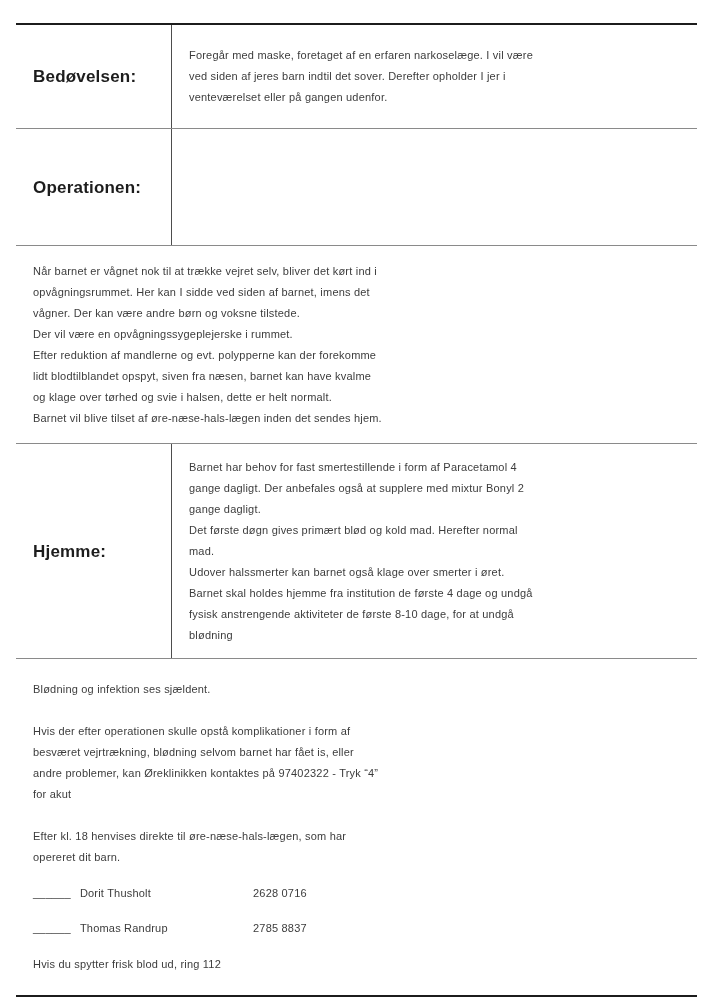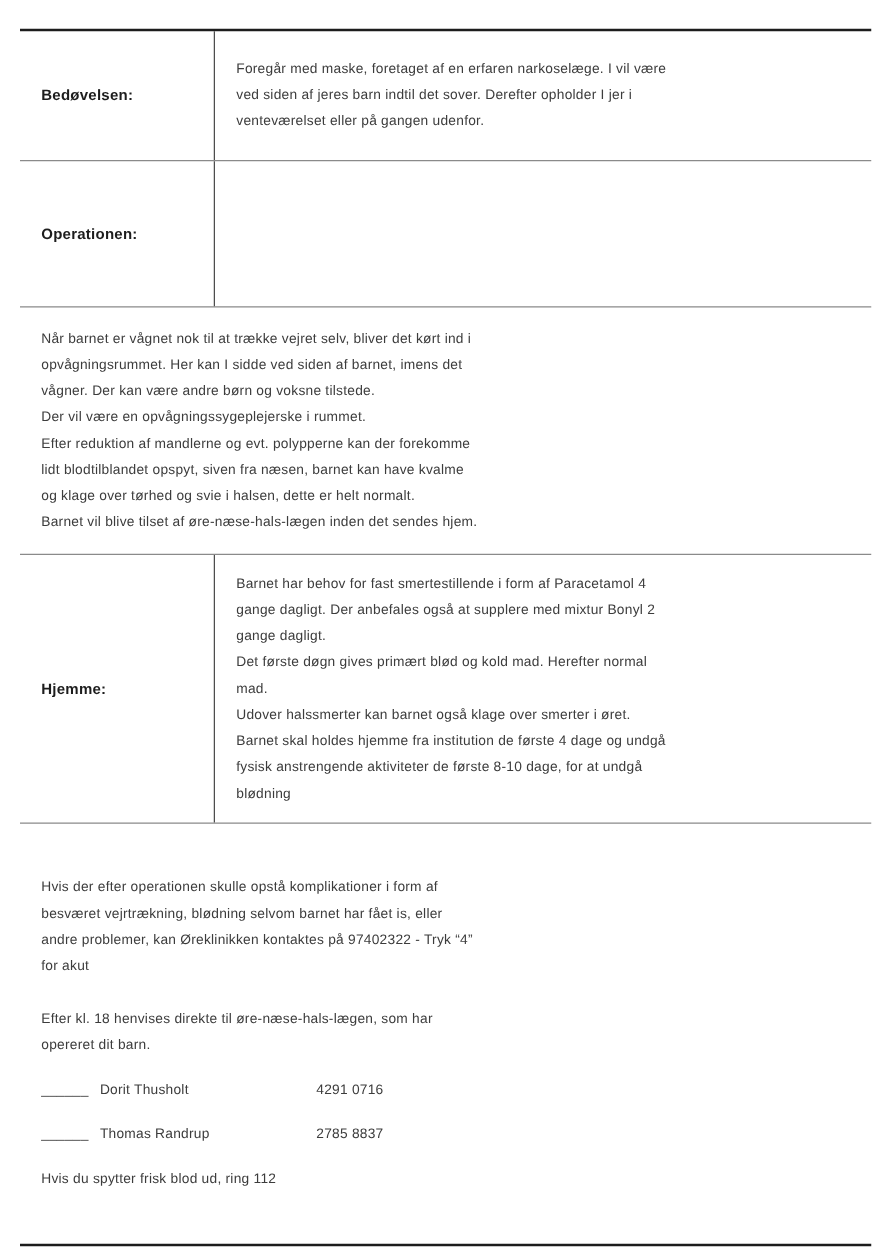--- a/index.html
+++ b/index.html
@@ -41,21 +41,21 @@
   .row-5 { height: 338px; }
   .cell-label {
     box-sizing: border-box;
     width: 156px;
     flex: 0 0 156px;
     border-right: 1px solid #4d4d4d;
     display: flex;
     align-items: center;
     padding-left: 17px;
     padding-right: 6px;
-    font-size: 12px;
+    font-size: 17px;
     font-weight: bold;
     line-height: 21px;
     color: #1d1d1d;
     white-space: pre-line;
   }
   .cell-content {
     flex: 1 1 auto;
     display: flex;
     flex-direction: column;
     justify-content: center;
@@ -129,29 +129,30 @@
 mad.
 Udover halssmerter kan barnet også klage over smerter i øret.
 Barnet skal holdes hjemme fra institution de første 4 dage og undgå
 fysisk anstrengende aktiviteter de første 8-10 dage, for at undgå
 blødning</p>
       </div>
     </div>
 
     <div class="row row-5">
       <div class="cell-content">
+        <p class="p mb21">Blødning og infektion ses sjældent.</p>
         <p class="p mb21">Hvis der efter operationen skulle opstå komplikationer i form af
 besværet vejrtrækning, blødning selvom barnet har fået is, eller
 andre problemer, kan Øreklinikken kontaktes på 97402322 - Tryk “4”
 for akut</p>
         <p class="p mb15">Efter kl. 18 henvises direkte til øre-næse-hals-lægen, som har
 opereret dit barn.</p>
         <div class="contact mb14">
           <span class="blank">______</span><span class="cname">Dorit Thusholt</span>
-          <span class="phone">4291 0716</span>
+          <span class="phone">2628 0716</span>
         </div>
         <div class="contact mb15">
           <span class="blank">______</span><span class="cname">Thomas Randrup</span>
           <span class="phone">2785 8837</span>
         </div>
         <p class="p">Hvis du spytter frisk blod ud, ring 112</p>
       </div>
     </div>
 
   </div>

